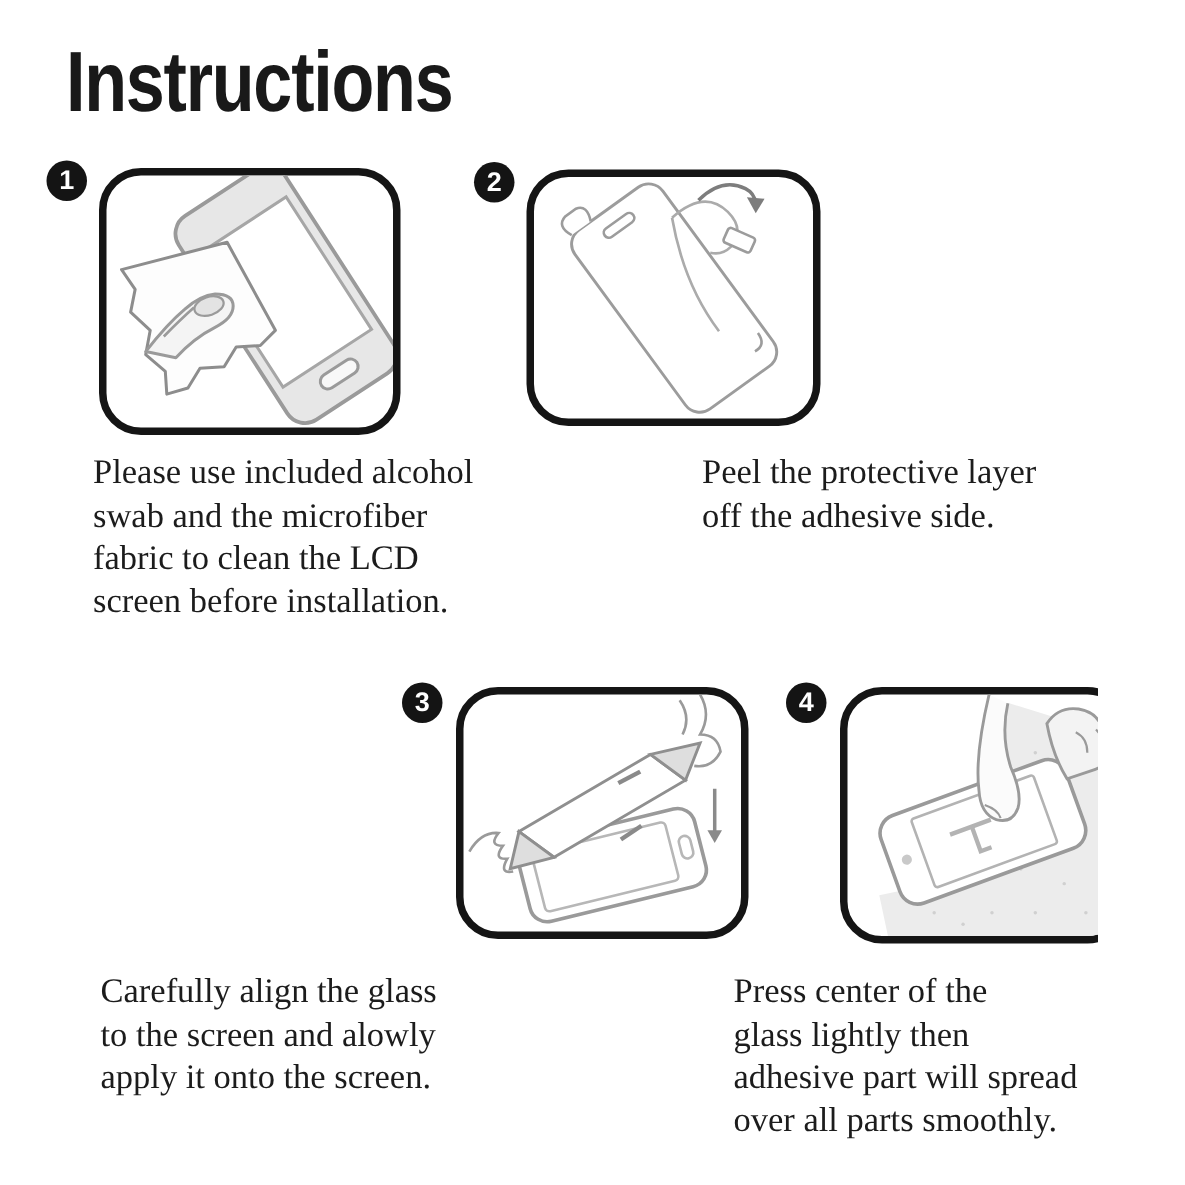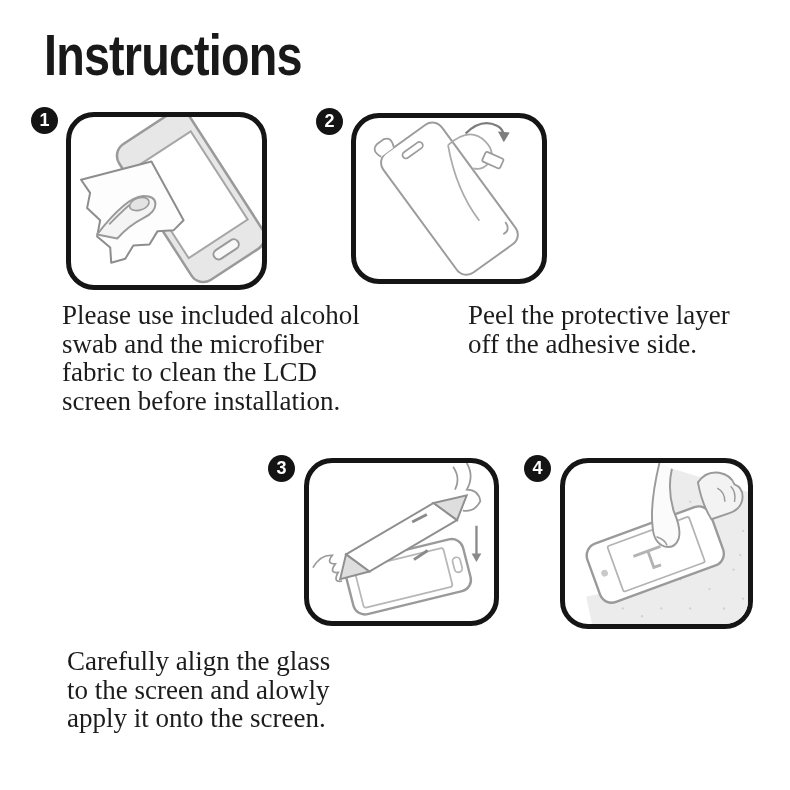--- a/index.html
+++ b/index.html
@@ -3,21 +3,20 @@
 <meta charset="utf-8">
 <style>
   html,body{margin:0;padding:0;background:#ffffff;}
   #canvas{
     position:relative;
     width:732px;height:790px;
     background:#ffffff;
     overflow:hidden;
     font-family:"Liberation Serif", serif;
     color:#1c1c1c;
-    padding-left:32px;
   }
   .title{
     position:absolute;left:44px;top:22px;
     font-family:"Liberation Sans", sans-serif;
     font-weight:700;font-size:57px;color:#191919;
     letter-spacing:-1px;
     transform:scaleX(0.82);transform-origin:left top;
     white-space:nowrap;
   }
   .frame{
@@ -40,21 +39,21 @@
     font-family:"Liberation Sans", sans-serif;
     font-weight:700;font-size:18px;line-height:27px;
     text-align:center;
   }
   .badge1{left:31px;top:107px;}
   .badge2{left:316px;top:108px;}
   .badge3{left:268px;top:455px;}
   .badge4{left:524px;top:455px;}
   .caption{
     position:absolute;
-    font-size:27px;line-height:28.5px;
+    font-size:23px;line-height:28.5px;
     white-space:pre-line;
     color:#1c1c1c;
   }
   .cap1{left:62px;top:301px;width:300px;}
   .cap2{left:468px;top:301px;width:300px;}
   .cap3{left:67px;top:647px;width:310px;font-family:Liberation Serif, serif;}
   .cap4{left:489px;top:647px;width:300px;}
 </style>
 </head>
 <body>
@@ -173,14 +172,18 @@
       <g>
         <path d="M98 0 Q88 42 91 66 Q92 82 103 86 Q114 89 118 78 Q121 68 113 50 Q106 28 111 6" fill="#fbfbfb" stroke="#9a9a9a" stroke-width="2"></path>
         <path d="M95 76 q9 3 11 9" fill="none" stroke="#9a9a9a" stroke-width="1.5"></path>
       </g>
     </svg>
   </div>
 
   <div class="caption cap3">Carefully align the glass
 to the screen and alowly
 apply it onto the screen.</div>
+  <div class="caption cap4">Press center of the
+glass lightly then
+adhesive part will spread
+over all parts smoothly.</div>
 
 </div>
 
 </body></html>

